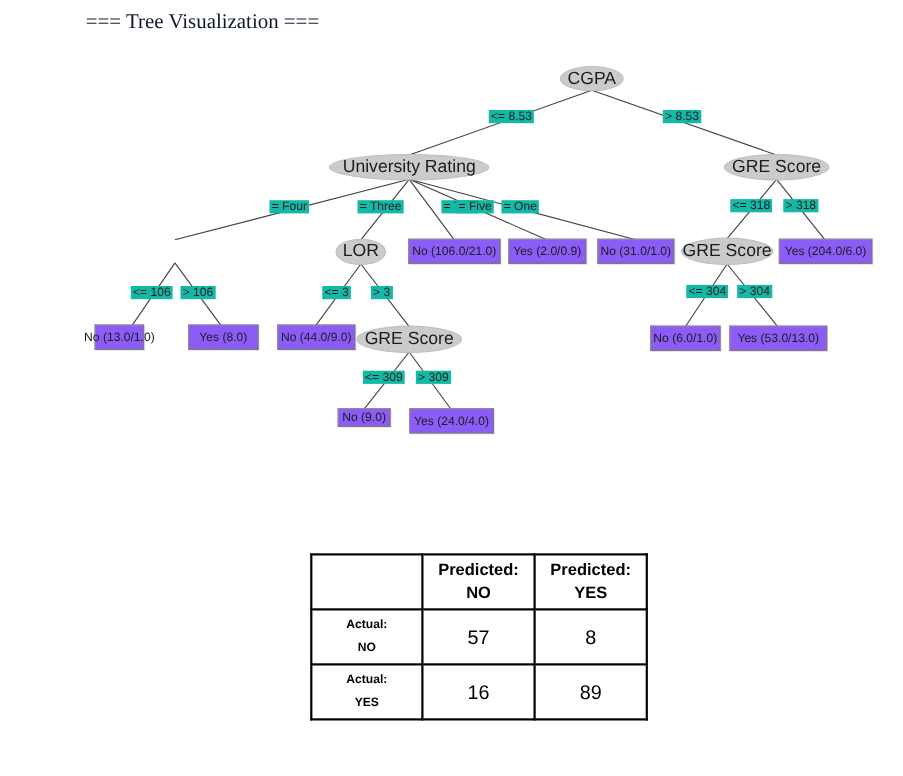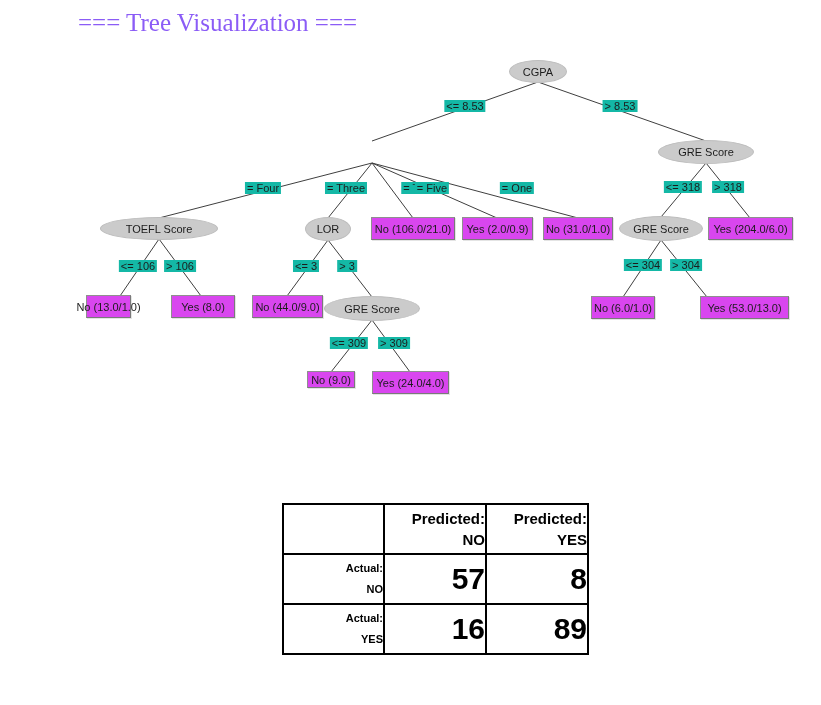--- a/index.html
+++ b/index.html
@@ -2,54 +2,54 @@
 <html><head>
 <meta charset="utf-8">
 <style>
   html,body { margin:0; padding:0; background:#fff; }
   .page {
     position:relative; width:821px; height:705px; background:#ffffff;
     font-family:"Liberation Sans", sans-serif; overflow:hidden;
   }
   .heading {
     position:absolute; font-family:"Liberation Serif", serif;
-    font-size:25px; color:#8b5cf6; white-space:nowrap;
+    font-size:19px; color:#0f172a; white-space:nowrap;
   }
   svg.tree-lines { position:absolute; left:0; top:0; }
   svg.tree-lines line { stroke:#3f3f3f; stroke-width:1; }
   .enode {
     position:absolute; background:#cbcbcb; border:1px solid #bdbdbd;
     border-radius:50%; box-sizing:border-box;
     display:flex; align-items:center; justify-content:center;
-    font-size:11px; color:#1c1c1c; white-space:nowrap;
+    font-size:16px; color:#1c1c1c; white-space:nowrap;
   }
   .leaf {
-    position:absolute; background:#d946ef; box-sizing:border-box;
+    position:absolute; background:#8b5cf6; box-sizing:border-box;
     border:1px solid #8f8f8f; border-right-color:#7a7a7a; border-bottom-color:#7a7a7a;
     box-shadow:1px 1px 0 #e4e4e4;
     display:flex; align-items:center; justify-content:center;
     font-size:11px; color:#1c1c1c; white-space:nowrap;
   }
   .elabel {
     position:absolute; transform:translate(-50%,-50%);
     background:#14b8a6; padding:0 2px;
     font-size:11px; color:#1c1c1c; white-space:nowrap;
   }
   table.cm {
     position:absolute; left:282px; top:503px;
     border-collapse:collapse; background:#fff;
   }
   table.cm td {
-    border:2px solid #000; text-align:right; vertical-align:middle; padding:0;
+    border:2px solid #000; text-align:center; vertical-align:middle; padding:0;
     color:#000;
   }
   td.cm-corner { border-top:none; border-left:none; }
   td.cm-colhead { width:100px; height:48px; font-weight:bold; font-size:15px; line-height:21px; }
   td.cm-rowhead { width:99px; height:48px; font-weight:bold; font-size:11px; line-height:21px; }
-  td.cm-val { font-weight:bold; font-size:30px; }
+  td.cm-val { font-weight:normal; font-size:18px; }
   .cell-line { display:block; }
 </style>
 </head>
 <body>
 
 <div class="page">
 
   <div class="heading" style="left:78px; top:9px;">=== Tree Visualization ===</div>
 
   <svg class="tree-lines" width="821" height="440">
@@ -71,48 +71,48 @@
     <line x1="661" y1="240" x2="623" y2="297"></line>
     <line x1="661" y1="240" x2="707" y2="297"></line>
   </svg>
 
   <span class="elabel" style="left:465px; top:106px;">&lt;= 8.53</span>
   <span class="elabel" style="left:620px; top:106px;">&gt; 8.53</span>
   <span class="elabel" style="left:263px; top:188px;">= Four</span>
   <span class="elabel" style="left:346px; top:188px;">= Three</span>
   <span class="elabel" style="left:390px; top:188px;margin-left:28px;">= Two</span>
   <span class="elabel" style="left:432px; top:188px;">= Five</span>
-  <span class="elabel" style="left:473px; top:188px;margin-left:44px;">= One</span>
+  <span class="elabel" style="left:473px; top:188px;">= One</span>
   <span class="elabel" style="left:138px; top:266px;text-align:center;">&lt;= 106</span>
   <span class="elabel" style="left:180px; top:266px;">&gt; 106</span>
   <span class="elabel" style="left:306px; top:266px;">&lt;= 3</span>
   <span class="elabel" style="left:347px; top:266px;">&gt; 3</span>
   <span class="elabel" style="left:349px; top:343px;">&lt;= 309</span>
   <span class="elabel" style="left:394px; top:343px;">&gt; 309</span>
   <span class="elabel" style="left:683px; top:187px;">&lt;= 318</span>
   <span class="elabel" style="left:728px; top:187px;">&gt; 318</span>
   <span class="elabel" style="left:643px; top:265px;">&lt;= 304</span>
   <span class="elabel" style="left:686px; top:265px;">&gt; 304</span>
 
   <div class="enode" style="left:509px; top:60px;  width:58px;  height:23px;">CGPA</div>
+  <div class="enode" style="left:299px; top:140px; width:146px; height:24px;">University Rating</div>
   <div class="enode" style="left:658px; top:140px; width:96px;  height:24px;">GRE Score</div>
-  <div class="enode" style="left:100px; top:217px; width:118px; height:23px;">TOEFL Score</div>
   <div class="enode" style="left:305px; top:217px; width:46px;  height:24px;">LOR</div>
   <div class="enode" style="left:619px; top:216px; width:84px;  height:25px;">GRE Score</div>
   <div class="enode" style="left:324px; top:296px; width:96px;  height:25px;">GRE Score</div>
 
   <div class="leaf" style="left:86px;  top:295px; width:45px; height:23px;">No (13.0/1.0)</div>
   <div class="leaf" style="left:171px; top:295px; width:64px; height:23px;">Yes (8.0)</div>
   <div class="leaf" style="left:252px; top:295px; width:71px; height:23px;">No (44.0/9.0)</div>
   <div class="leaf" style="left:371px; top:217px; width:84px; height:23px;">No (106.0/21.0)</div>
   <div class="leaf" style="left:462px; top:217px; width:71px; height:23px;">Yes (2.0/0.9)</div>
   <div class="leaf" style="left:543px; top:217px; width:70px; height:23px;">No (31.0/1.0)</div>
   <div class="leaf" style="left:708px; top:217px; width:85px; height:23px;">Yes (204.0/6.0)</div>
   <div class="leaf" style="left:591px; top:296px; width:64px; height:23px;">No (6.0/1.0)</div>
-  <div class="leaf" style="left:700px; top:296px; width:89px; height:23px;">Yes (53.0/13.0)</div>
+  <div class="leaf" style="left:663px; top:296px; width:89px; height:23px;">Yes (53.0/13.0)</div>
   <div class="leaf" style="left:307px; top:371px; width:48px; height:17px;">No (9.0)</div>
   <div class="leaf" style="left:372px; top:371px; width:77px; height:23px;">Yes (24.0/4.0)</div>
 
 
   <table class="cm">
     <tbody>
         <tr>
       <td class="cm-corner cm-rowhead"></td>
       <td class="cm-colhead">
         <span class="cell-line">Predicted:</span>

